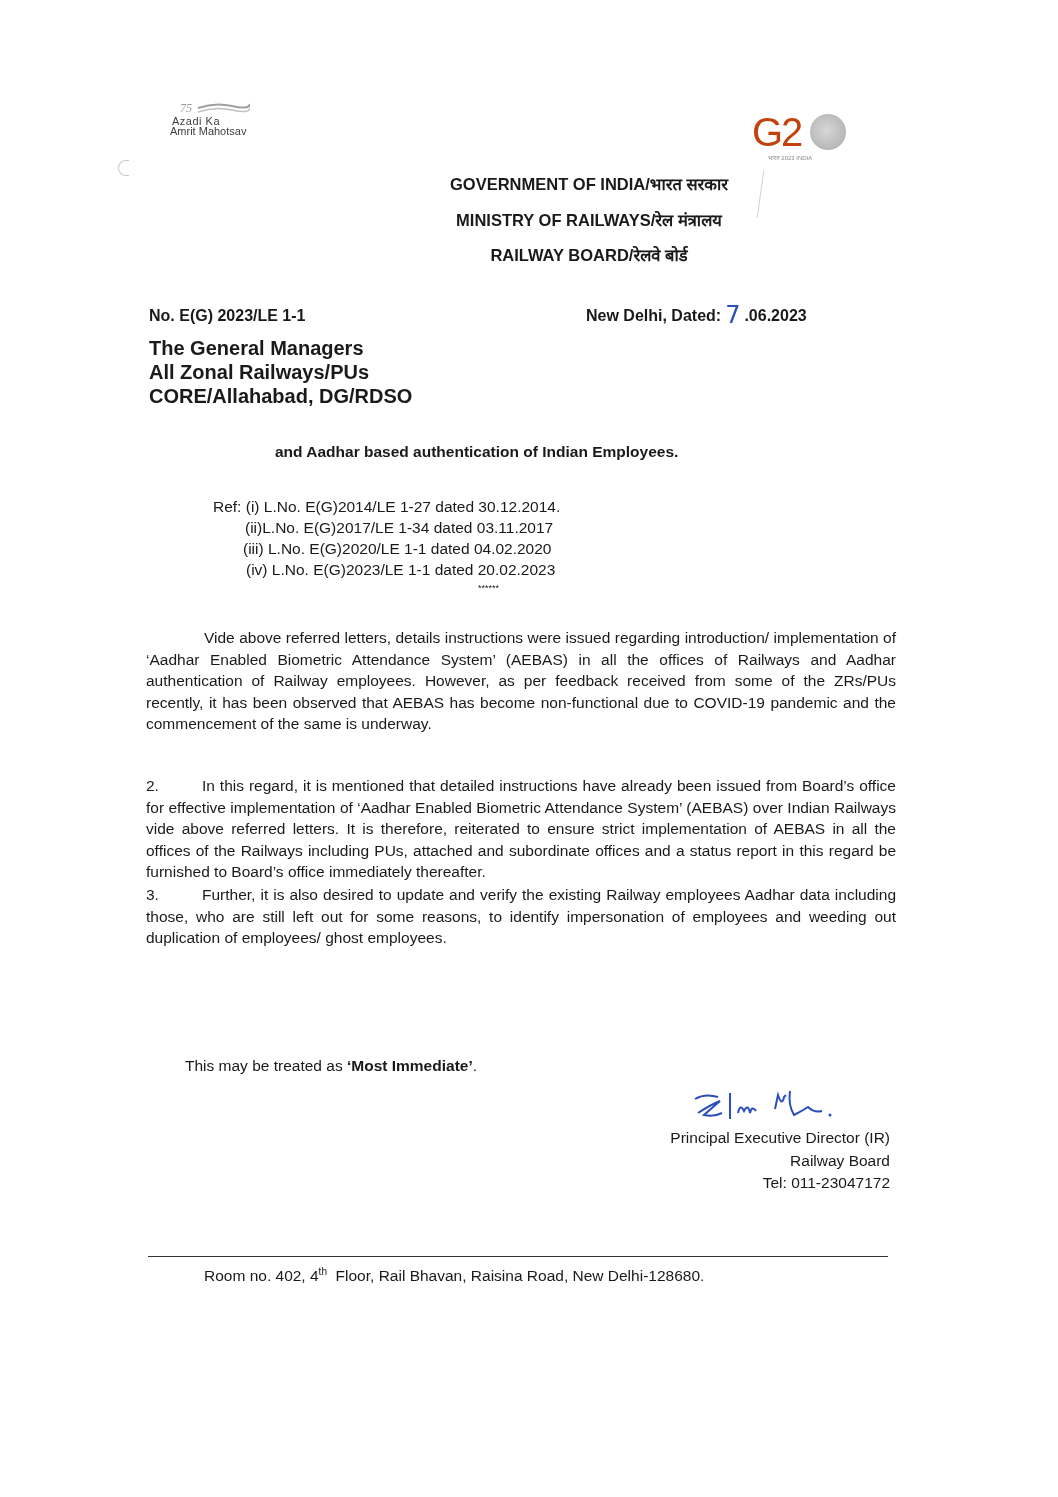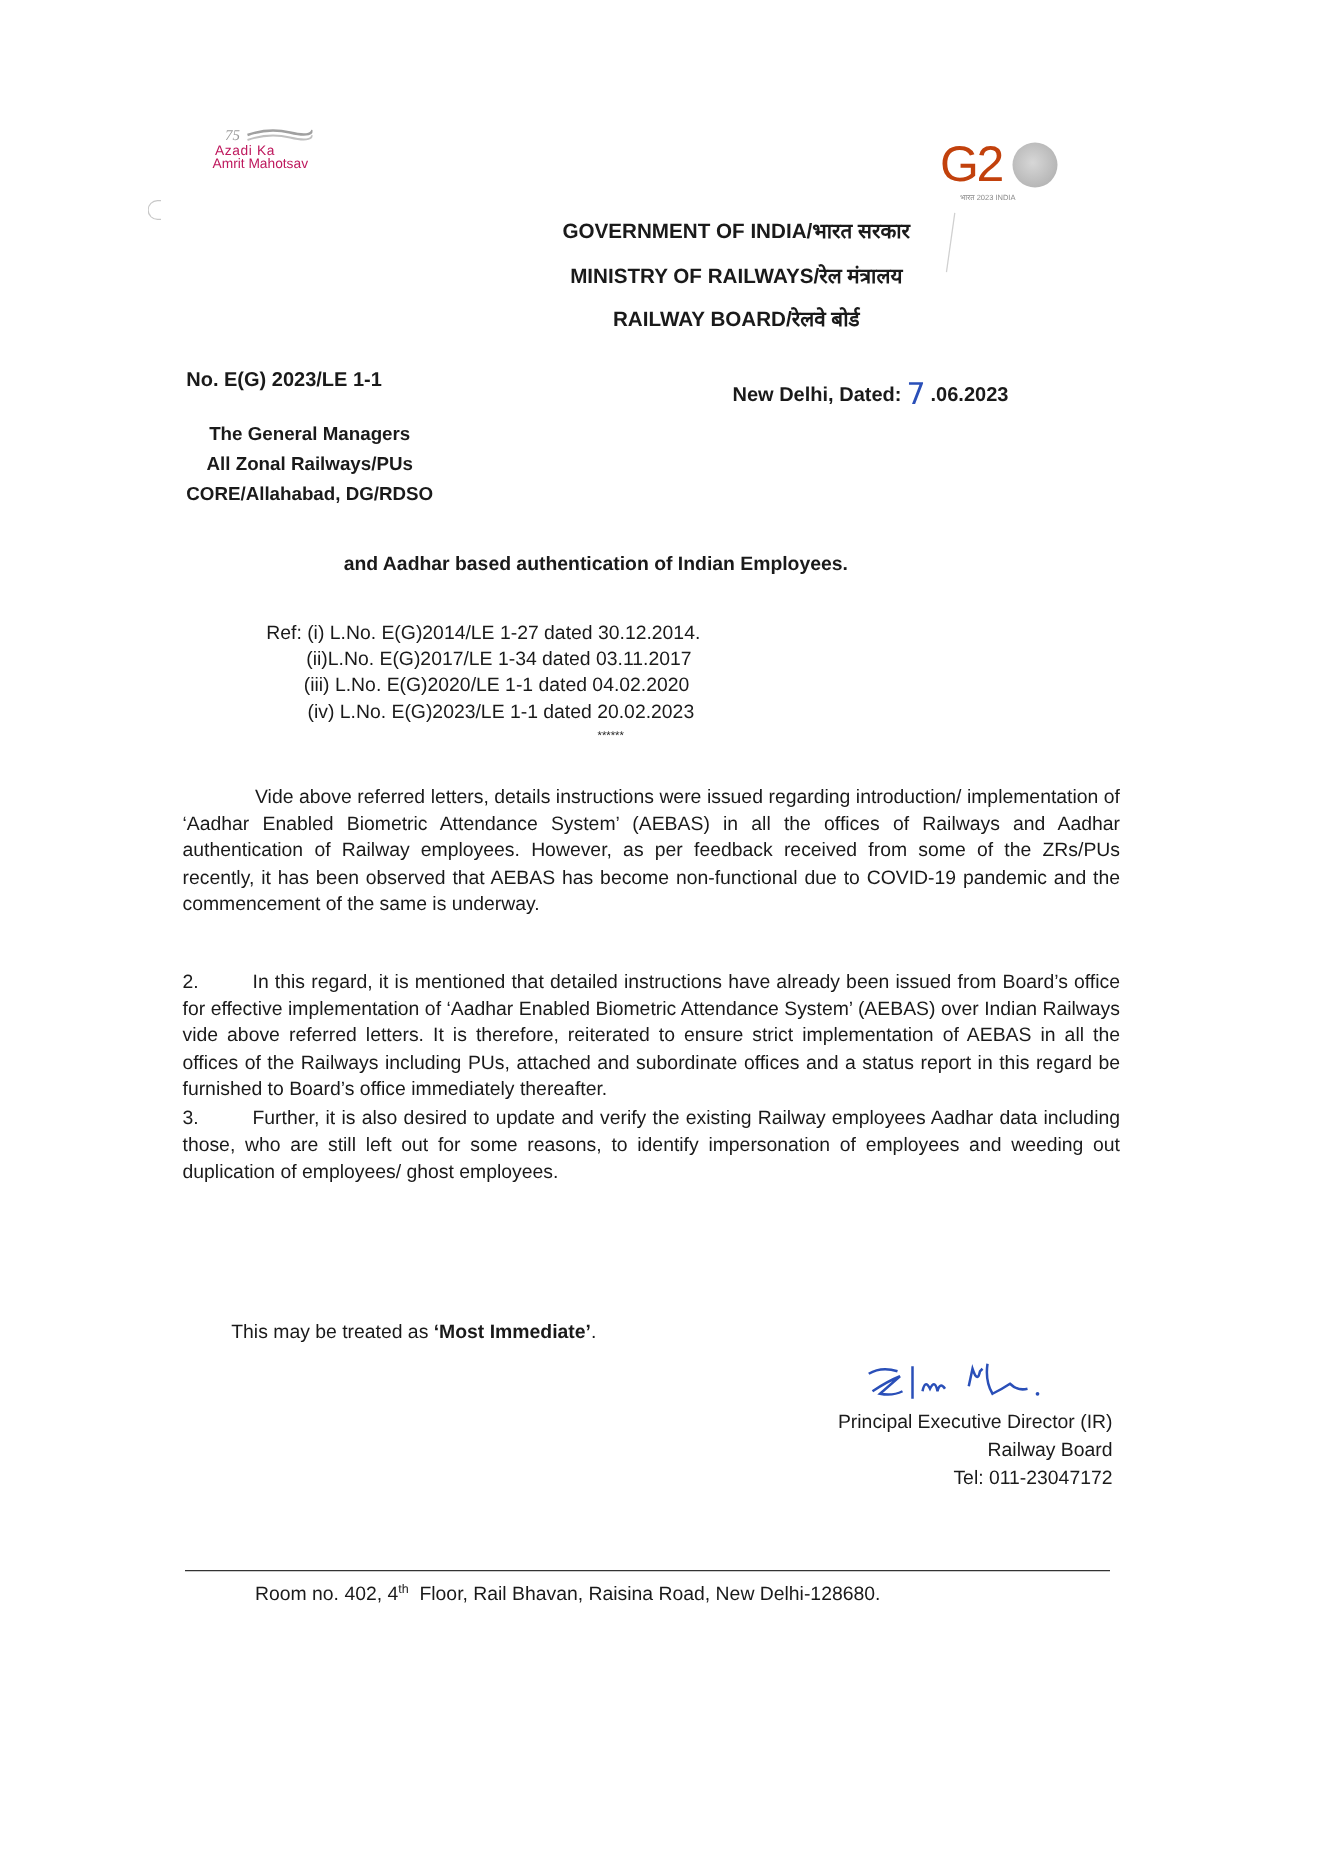--- a/index.html
+++ b/index.html
@@ -1,39 +1,39 @@
 <!DOCTYPE html>
 <html><head>
   <meta charset="utf-8">
   <style>
     html, body { margin: 0; padding: 0; background: #ffffff; }
     body { width: 1058px; height: 1497px; position: relative; overflow: hidden;
            font-family: "Liberation Sans", "DejaVu Sans", sans-serif; color: #1a1a1a; }
     .abs { position: absolute; }
-    .logo-left { left: 170px; top: 100px; width: 110px; height: 40px; color: #be185d; }
+    .logo-left { left: 170px; top: 100px; width: 110px; height: 40px; color: #404040; }
     .logo-left .ln1 { font-size: 11px; letter-spacing: 0.5px; position: absolute; left: 2px; top: 15px; }
     .logo-left .ln2 { font-size: 11px; position: absolute; left: 0px; top: 25px; }
     .logo-left .mark { position: absolute; left: 10px; top: 0px; width: 70px; height: 16px; }
     .stray-mark { left: 118px; top: 160px; width: 10px; height: 14px; border: 1px solid #c8c8c8;
                   border-right: none; border-radius: 8px 0 0 8px; }
     .logo-right { left: 752px; top: 110px; width: 100px; height: 60px; }
     .g20-text { position: absolute; left: 0; top: 0; font-size: 40px; color: #c2410c; font-weight: normal; letter-spacing: -2px; text-align: right; }
     .g20-globe { position: absolute; left: 58px; top: 4px; width: 36px; height: 36px; border-radius: 50%;
                  background: radial-gradient(circle at 45% 45%, #d7d7d7, #a9a9a9); }
     .g20-sub { position: absolute; left: 16px; top: 44px; font-size: 6px; color: #8a8a8a; }
     .pen-line { left: 760px; top: 170px; width: 1px; height: 48px; background: #d0d0d0; transform: rotate(8deg); }
     .header-line { left: 0; width: 1058px; text-align: center; font-weight: bold; font-size: 16.5px; }
     .h1 { top: 172px; left: 60px; }
     .h2 { top: 208px; left: 60px; }
     .h3 { top: 243px; left: 60px; font-weight: normal; }
     .h3 b { font-weight: normal; }
-    .refno { left: 149px; top: 296px; font-weight: bold; font-size: 16px; }
+    .refno { left: 149px; top: 307px; font-weight: bold; font-size: 16px; }
     .dated { left: 586px; top: 299px; font-weight: bold; font-size: 16px; }
     .dated .hand { color: #2a4fb8; font-weight: normal; font-size: 24px; font-family: "DejaVu Sans", sans-serif; position: relative; top: 2px; margin: 0 4px; }
-    .addressee { left: 149px; top: 336px; font-weight: bold; font-size: 15px; line-height: 24px; text-align: center; }
+    .addressee { left: 149px; top: 336px; font-weight: bold; font-size: 20px; line-height: 24px; }
     .subject { left: 212px; top: 441px; font-weight: bold; font-size: 15.5px; line-height: 22px; width: 700px; }
     .subject .l2 { padding-left: 63px; }
     .refs { left: 213px; top: 496px; font-size: 15.5px; line-height: 21px; }
     .refs .r1 { padding-left: 0; }
     .refs .r2 { padding-left: 32px; }
     .refs .r3 { padding-left: 30px; }
     .refs .r4 { padding-left: 33px; }
     .stars { left: 478px; top: 583px; font-size: 9px; letter-spacing: 0px; }
     .para { left: 146px; width: 750px; font-size: 15.5px; line-height: 21.5px; text-align: justify; }
     .p1 { top: 627px; text-indent: 58px; }

